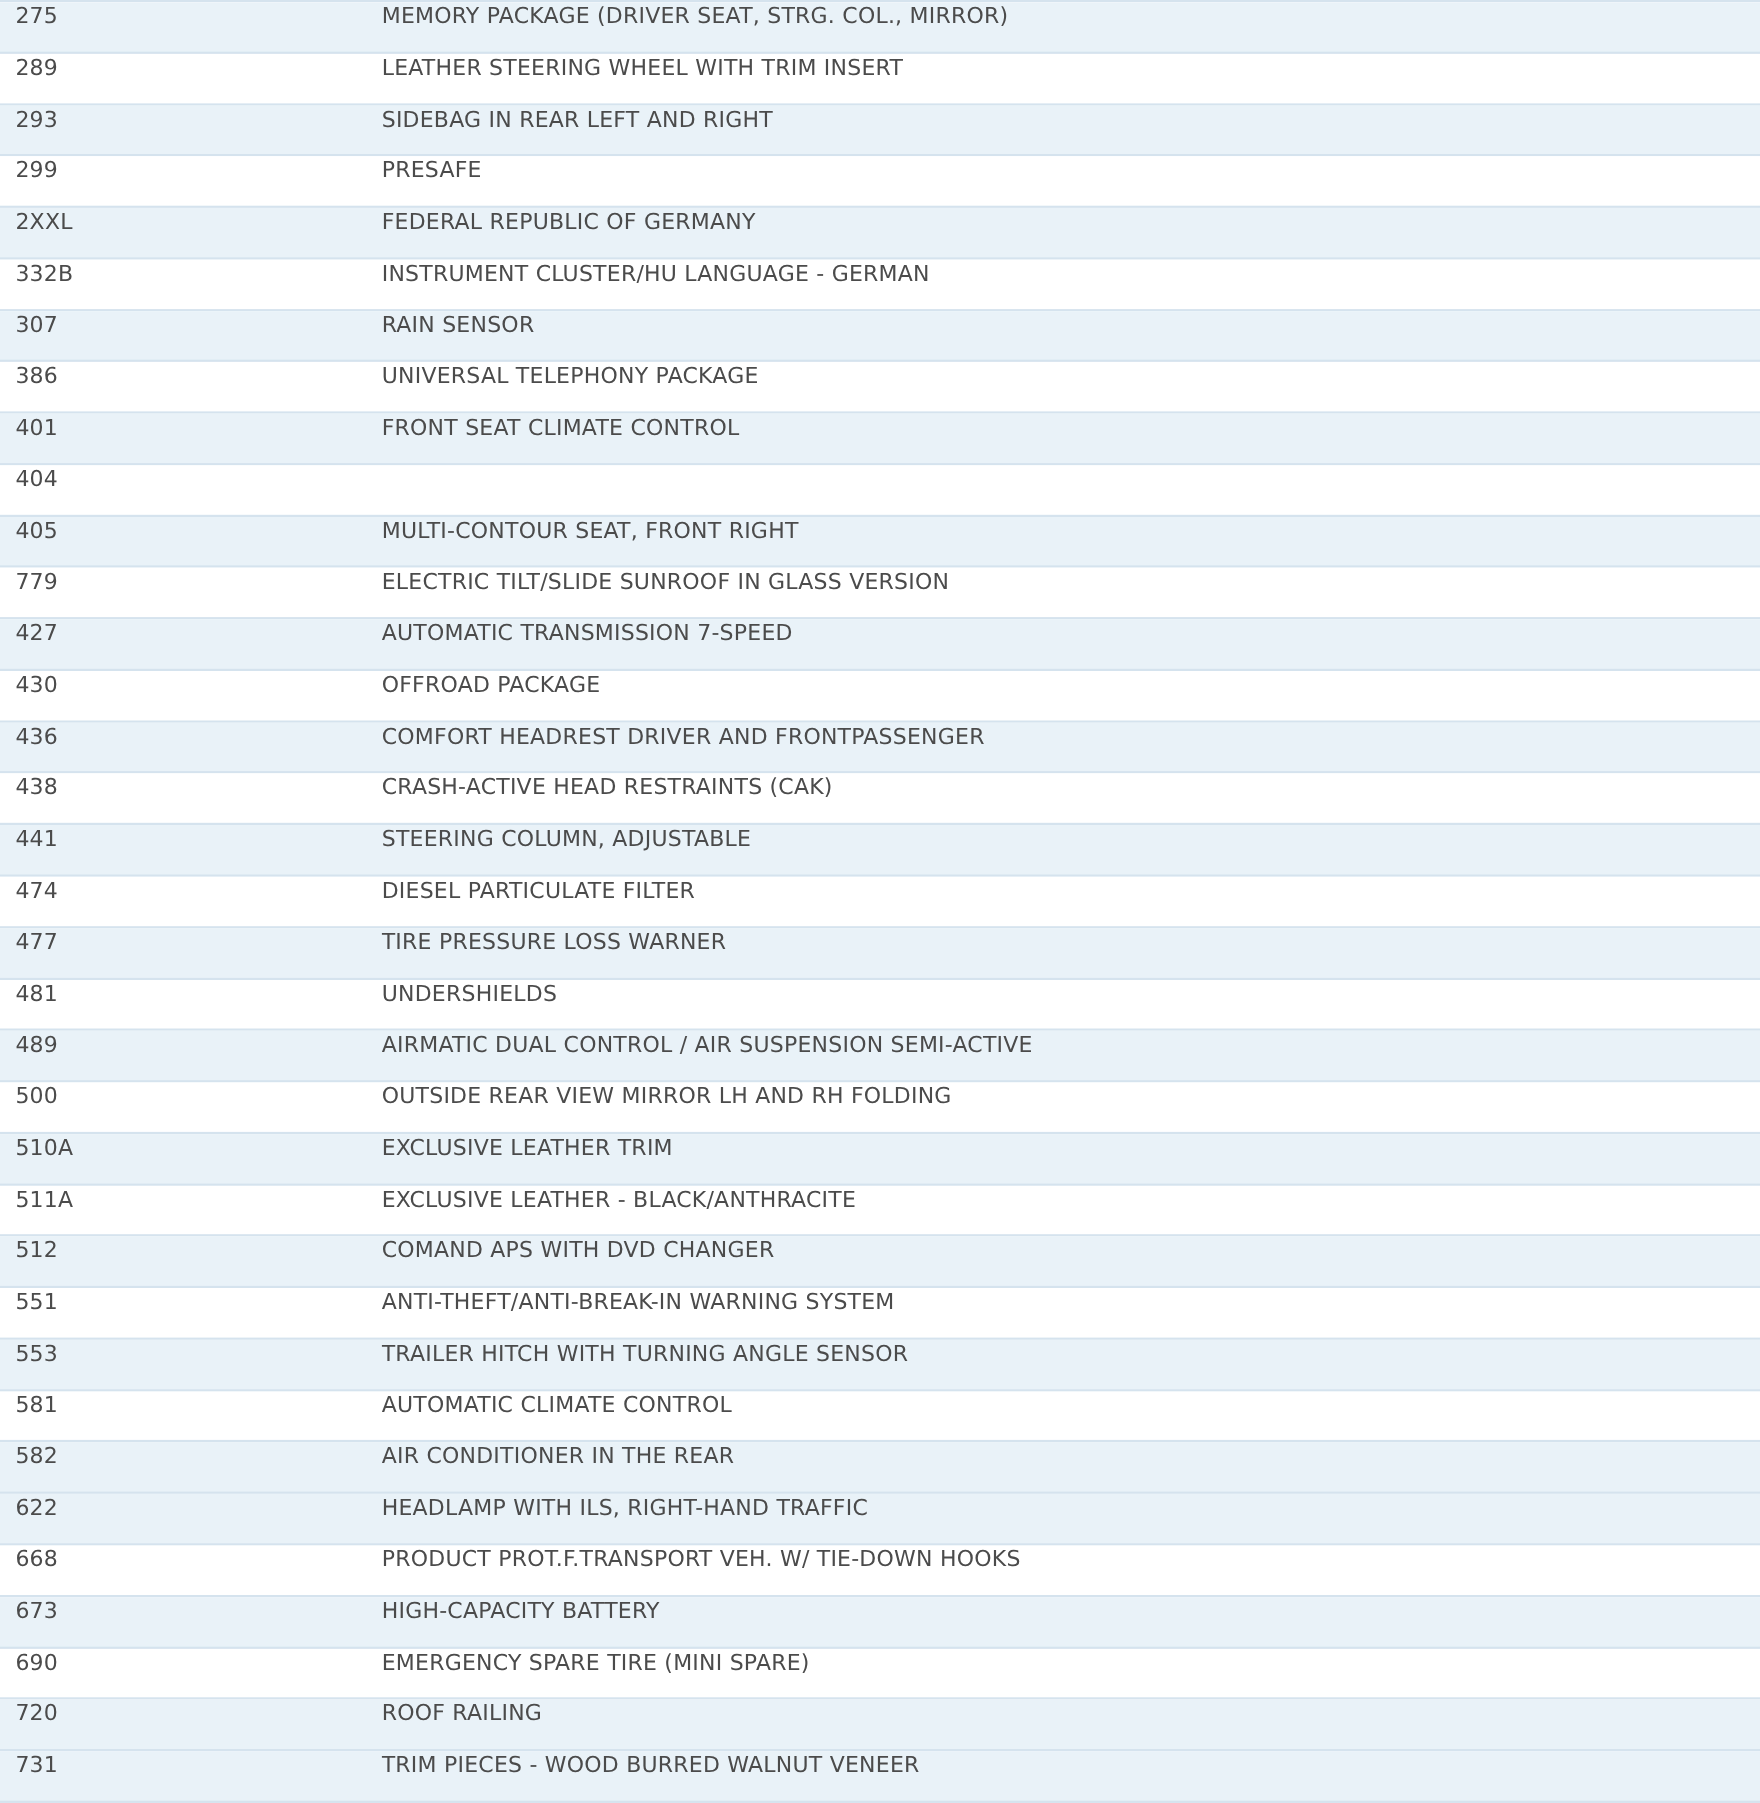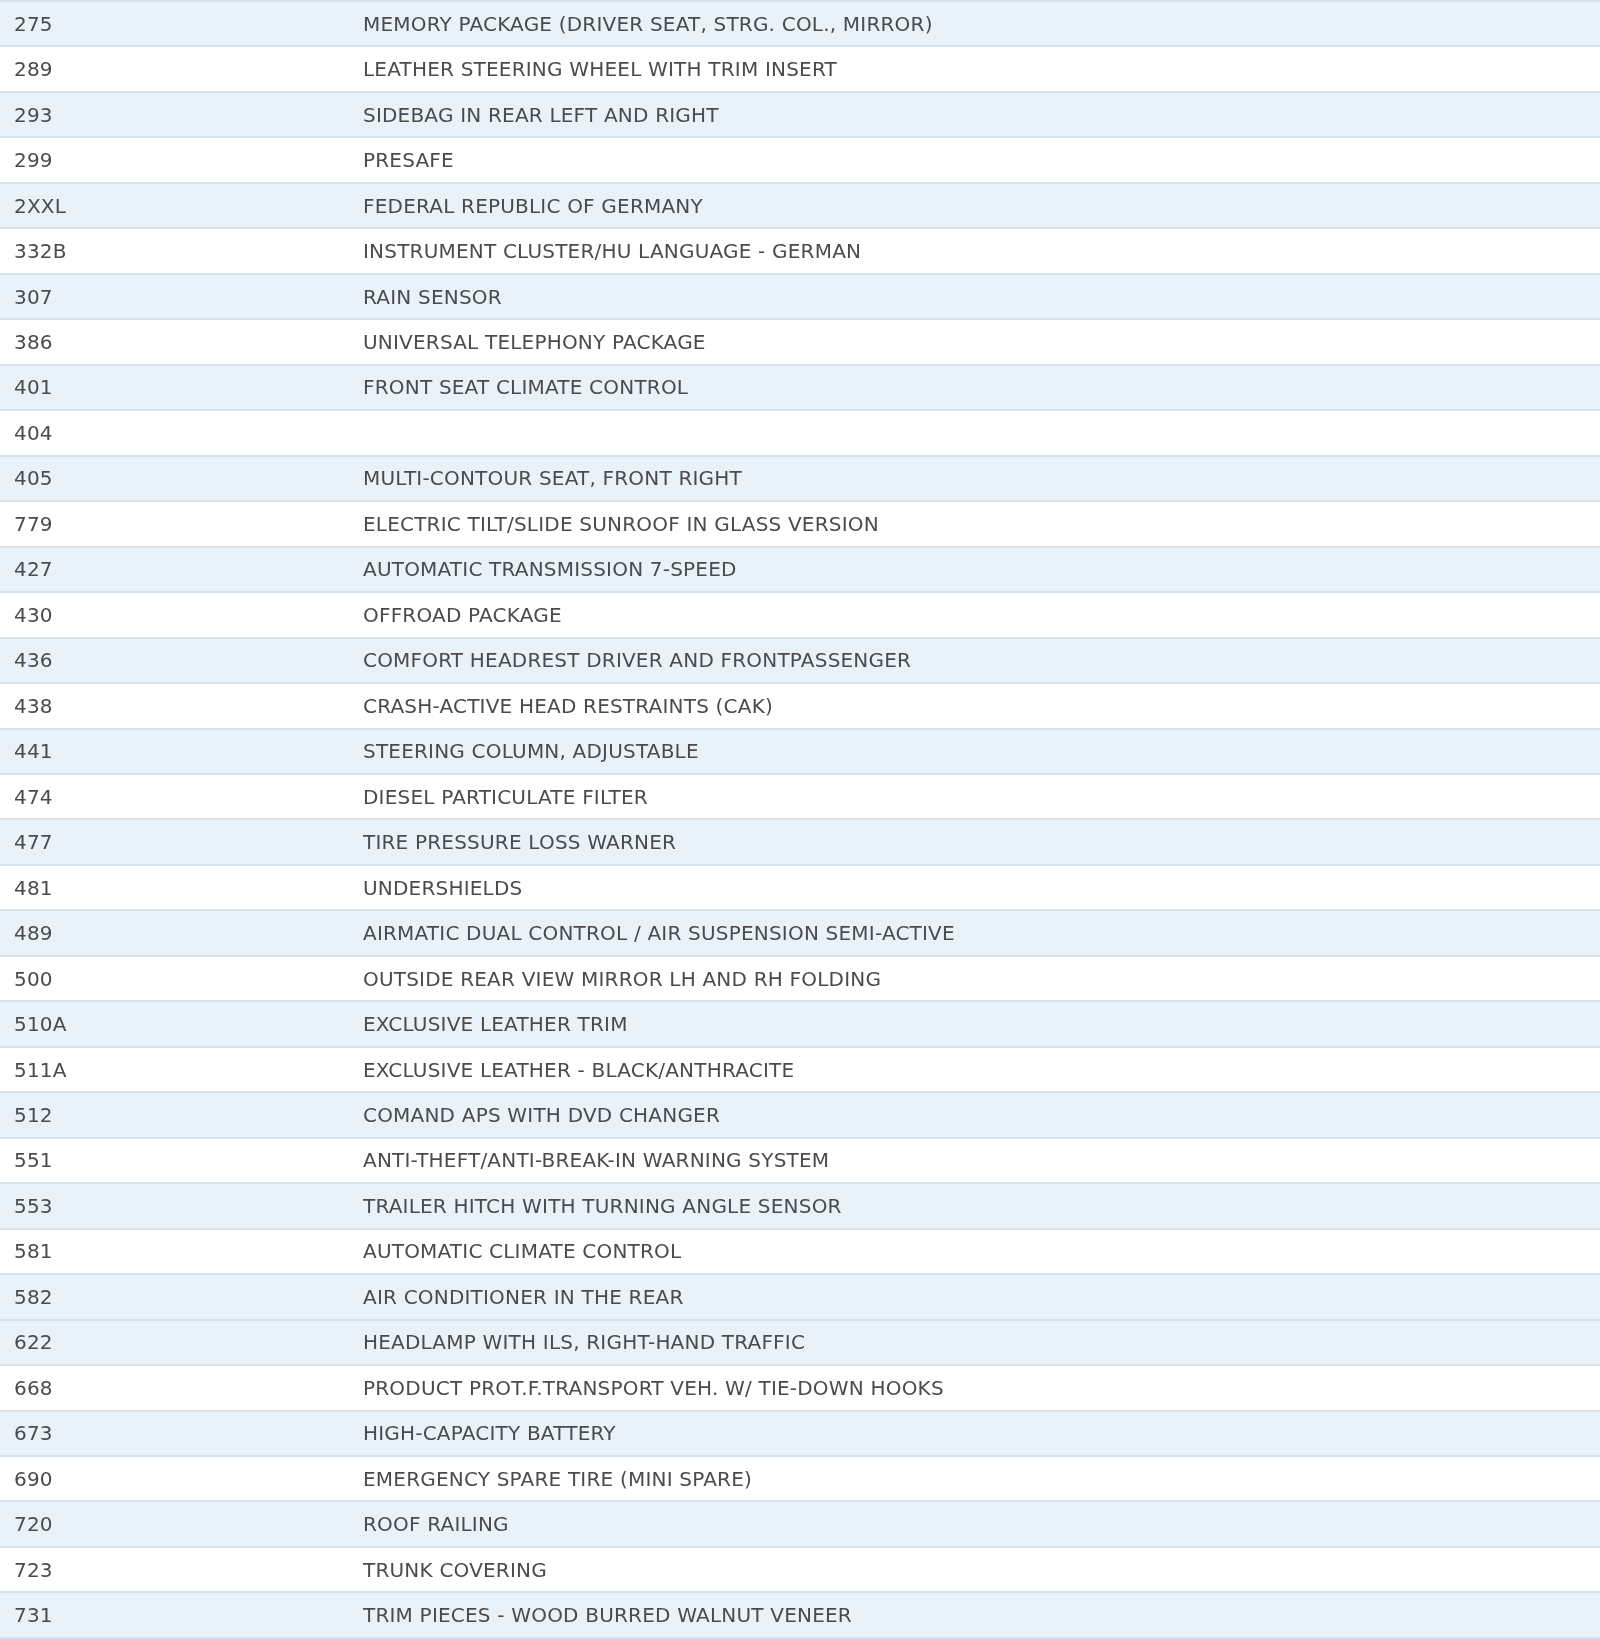--- a/index.html
+++ b/index.html
@@ -18,24 +18,23 @@
     display: flex;
     flex-direction: column;
     width: 1600px;
     height: 1639px;
     border-top: 2px solid var(--border);
     overflow: hidden;
   }
   .row {
     flex: 1 1 0;
     display: flex;
-    align-items: center;
+    align-items: flex-start;
     border-bottom: 2px solid var(--border);
     background: var(--row-bg);
-    gap: 16px;
   }
   .row.alt { background: var(--row-alt-bg); }
   .cell {
     font-size: 20px;
     color: var(--text);
     letter-spacing: 0.2px;
     white-space: nowrap;
     overflow: hidden;
   }
   .cell-code {
@@ -215,22 +214,18 @@
   <div class="row">
     <div class="cell cell-code">690</div>
     <div class="cell cell-desc">EMERGENCY SPARE TIRE (MINI SPARE)</div>
   </div>
 
   <div class="row alt">
     <div class="cell cell-code">720</div>
     <div class="cell cell-desc">ROOF RAILING</div>
   </div>
 
-  <div class="row">
-    <div class="cell cell-code">723</div>
-    <div class="cell cell-desc">TRUNK COVERING</div>
-  </div>
 
   <div class="row alt">
     <div class="cell cell-code">731</div>
     <div class="cell cell-desc">TRIM PIECES - WOOD BURRED WALNUT VENEER</div>
   </div>
 </div>
 
 </body></html>

